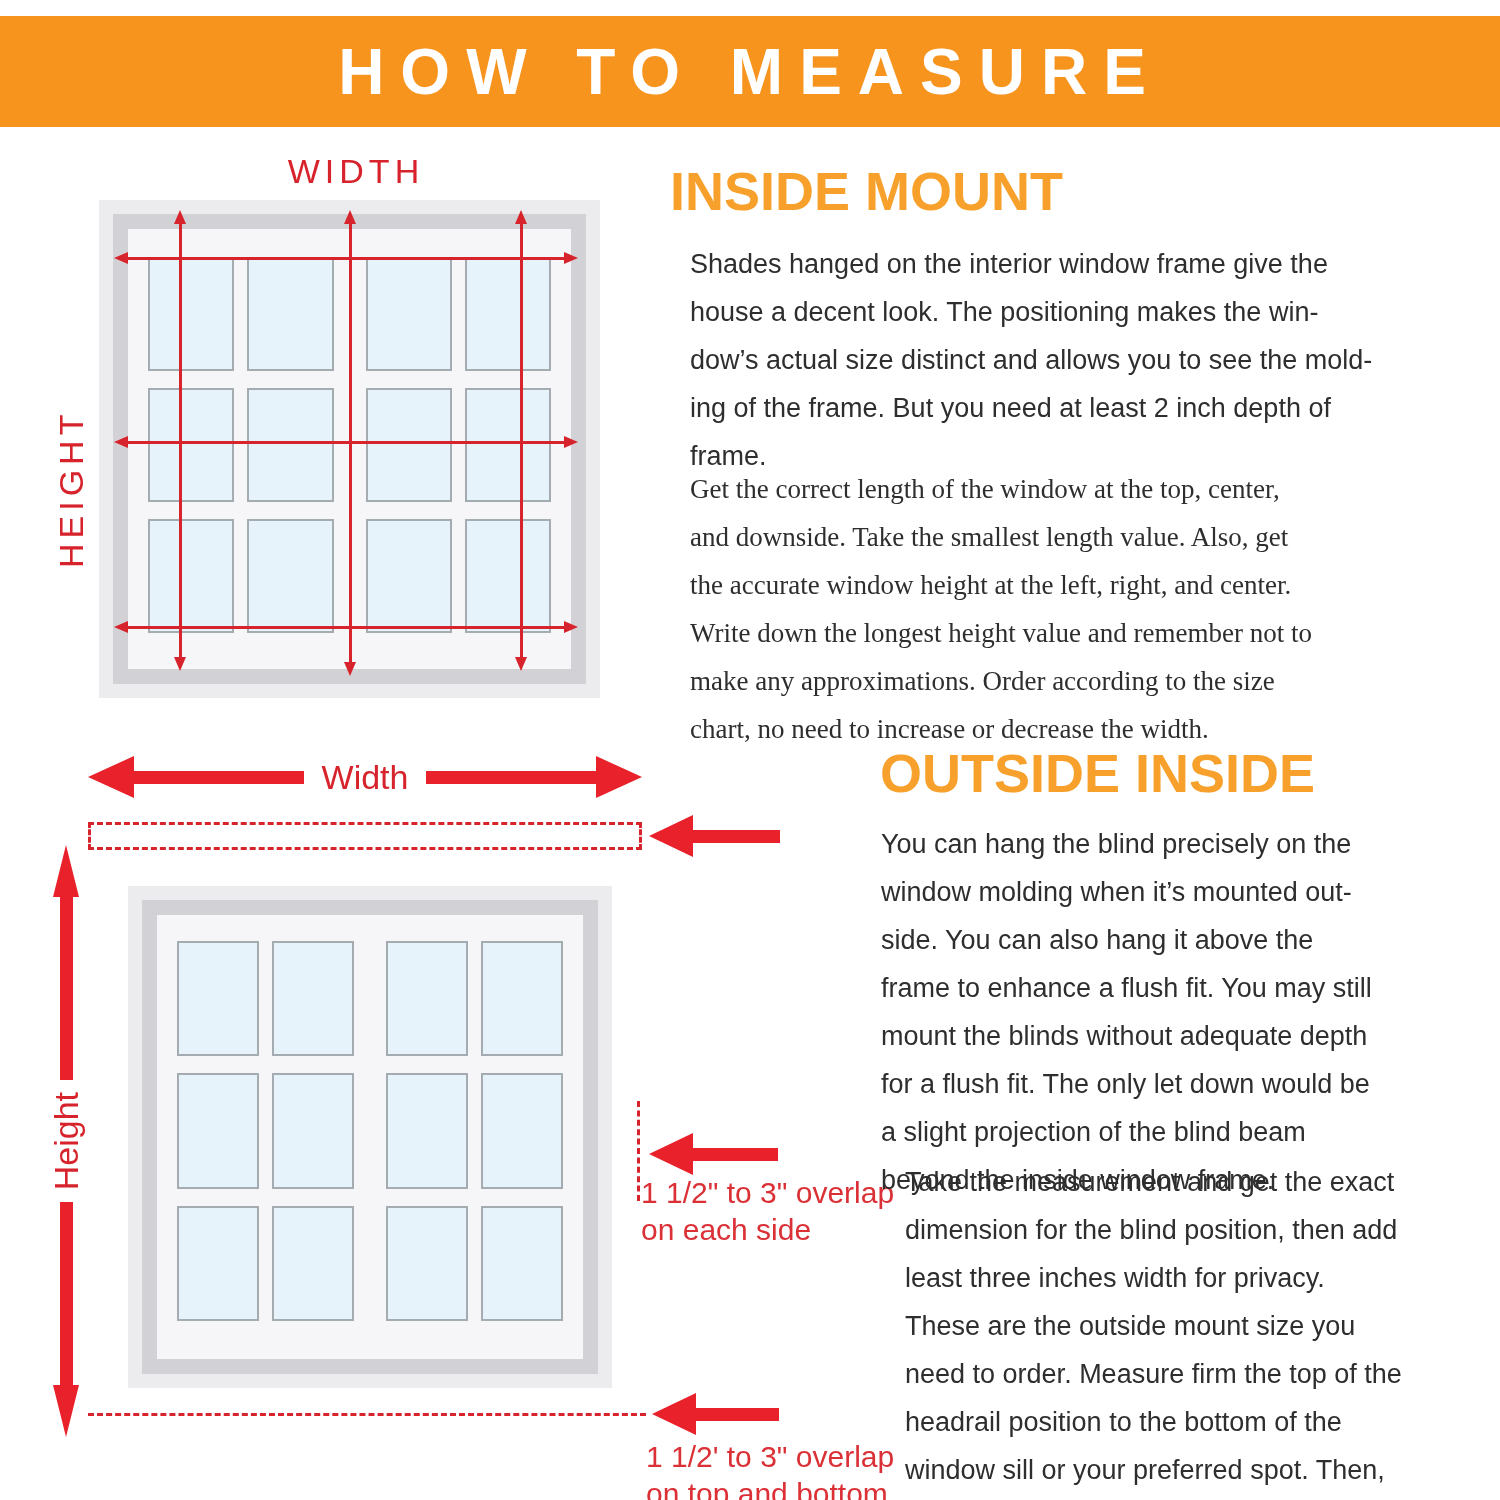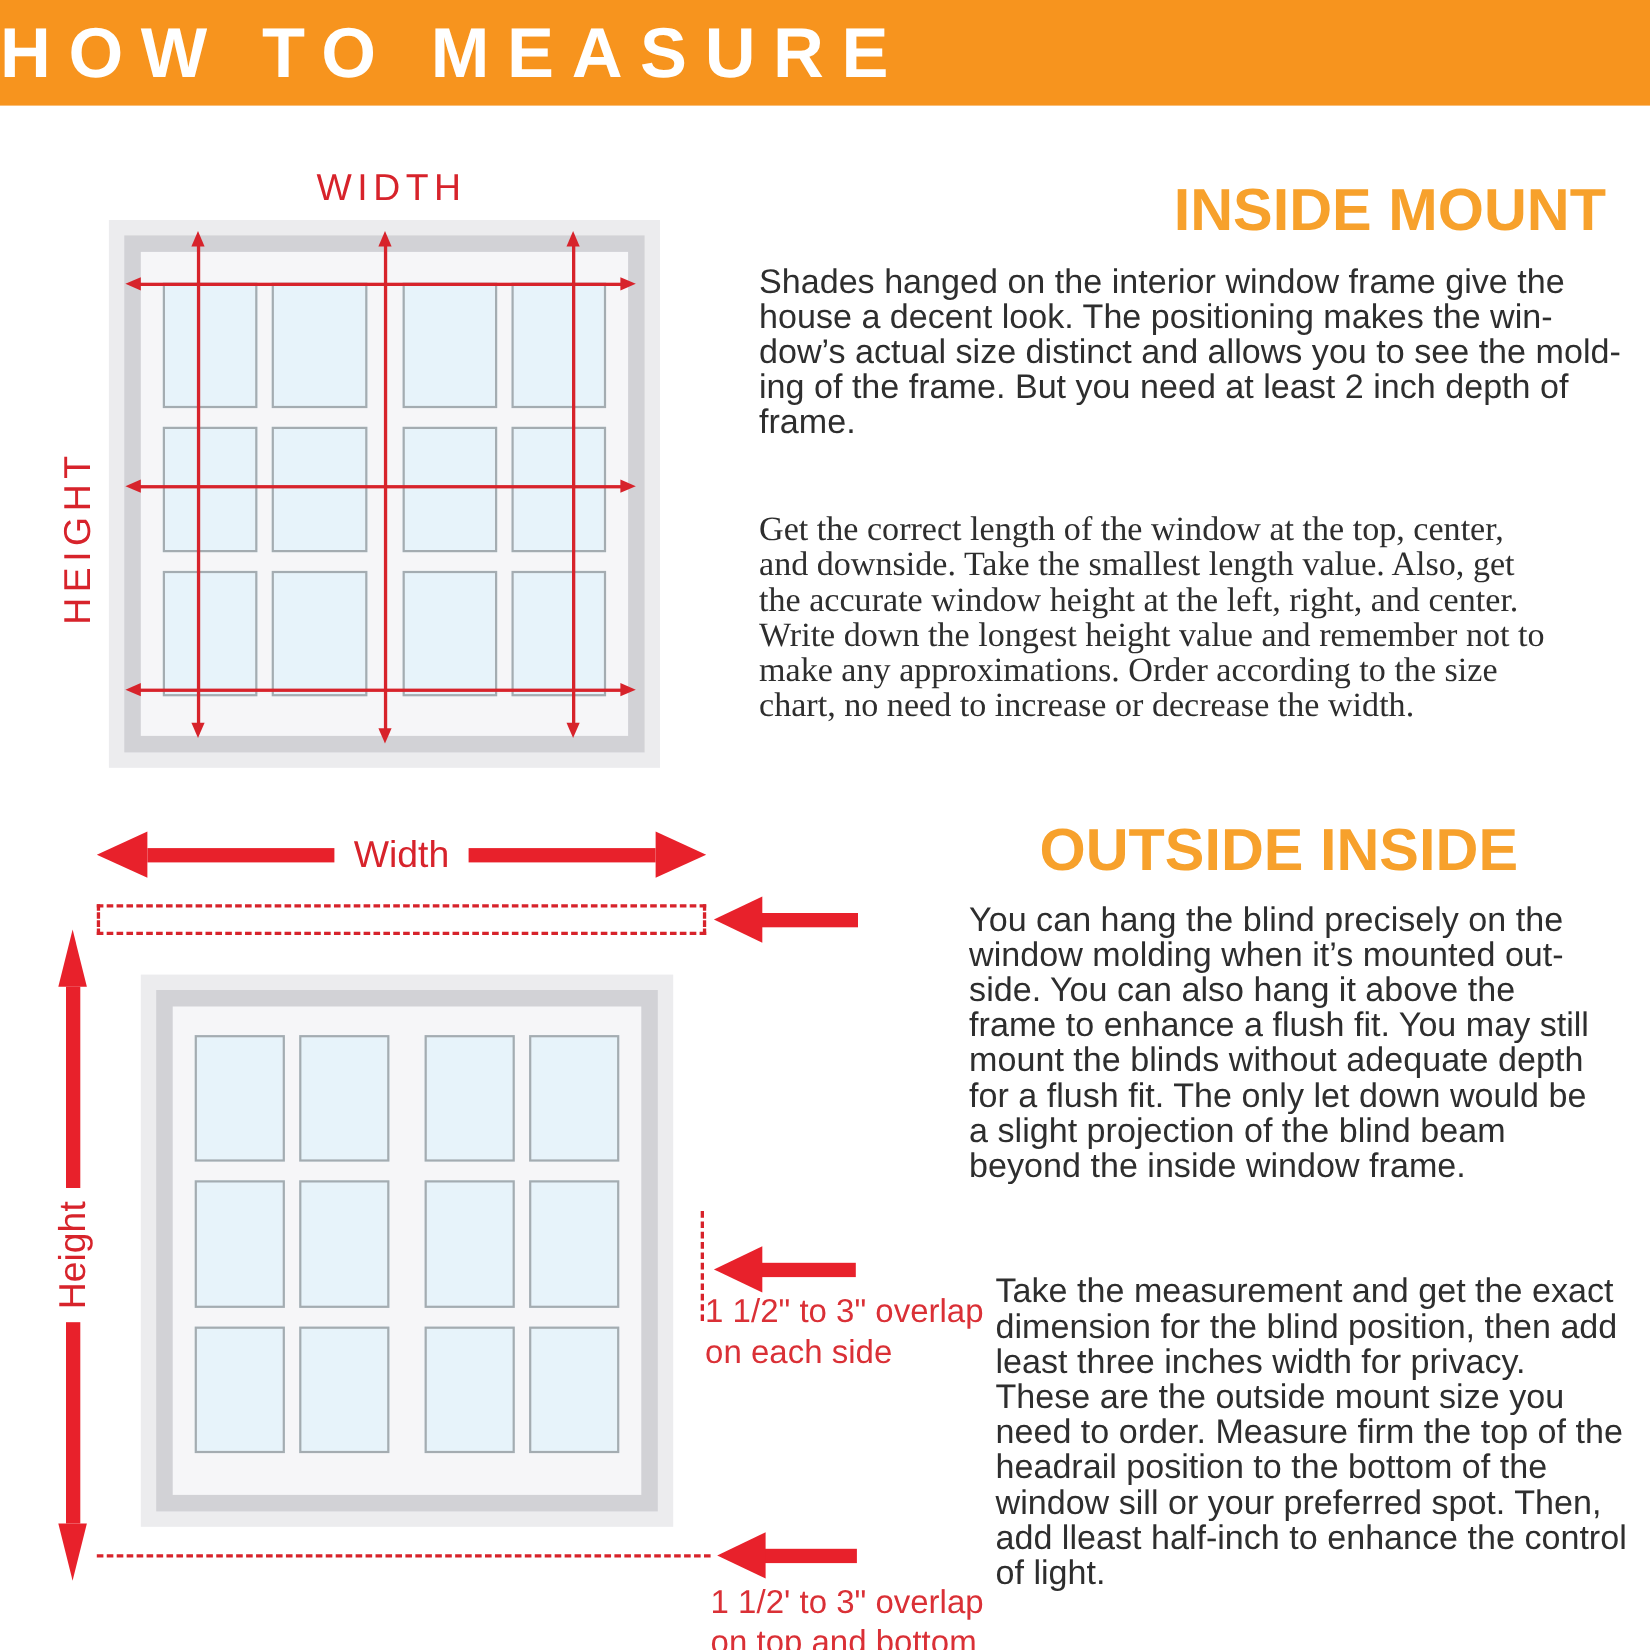--- a/index.html
+++ b/index.html
@@ -1,21 +1,21 @@
 <!DOCTYPE html>
 <html><head>
 <meta charset="utf-8">
 <style>
   html,body{margin:0;padding:0;background:#fff;}
   .page{position:relative;width:1500px;height:1500px;background:#ffffff;
         font-family:"Liberation Sans", sans-serif;overflow:hidden;}
 
   
-  .banner{position:absolute;left:0;top:0;width:1500px;height:96px;background:#F7941E;
-          display:flex;align-items:center;justify-content:flex-start;}
+  .banner{position:absolute;left:0;top:16px;width:1500px;height:111px;background:#F7941E;
+          display:flex;align-items:center;justify-content:center;}
   .banner-title{color:#ffffff;font-size:64px;font-weight:700;letter-spacing:16px;white-space:nowrap;}
 
   
   .window{position:absolute;background:#ECECEE;padding:14px;box-sizing:border-box;}
   .win-band{background:#D2D2D6;width:100%;height:100%;padding:15px;box-sizing:border-box;}
   .win-inner{background:#F6F6F8;width:100%;height:100%;box-sizing:border-box;display:flex;}
   .sash{flex:1;display:grid;grid-template-columns:1fr 1fr;grid-template-rows:1fr 1fr 1fr;gap:17px 13px;}
   .mullion{flex:0 0 32px;}
   .pane{background:#E7F3FA;border:2px solid #A4ACB1;}
 
@@ -52,22 +52,22 @@
   
   .dash-rect{position:absolute;border:3px dashed #D7232B;box-sizing:border-box;}
   .dash-h{position:absolute;border-top:3px dashed #D7232B;}
   .dash-v{position:absolute;border-left:3px dashed #D7232B;}
 
   
   .cap-label{position:absolute;color:#D7232B;font-size:34px;letter-spacing:5px;}
   .vertical-text{writing-mode:vertical-rl;transform:rotate(180deg);}
   .red-note{position:absolute;color:#DA3036;font-size:30px;line-height:37px;white-space:pre-line;}
   .mount-heading{position:absolute;color:#F7A12C;font-weight:700;font-size:54px;
-    text-align:right;white-space:nowrap;}
-  .para{position:absolute;color:#2E2E2E;font-size:31px;line-height:32px;white-space:pre-line;}
+    text-align:left;white-space:nowrap;}
+  .para{position:absolute;color:#2E2E2E;font-size:27px;line-height:48px;white-space:pre-line;}
 </style>
 </head>
 <body>
 
 <div class="page">
 
   <header class="banner">
     <div class="banner-title">HOW TO MEASURE</div>
   </header>
 

